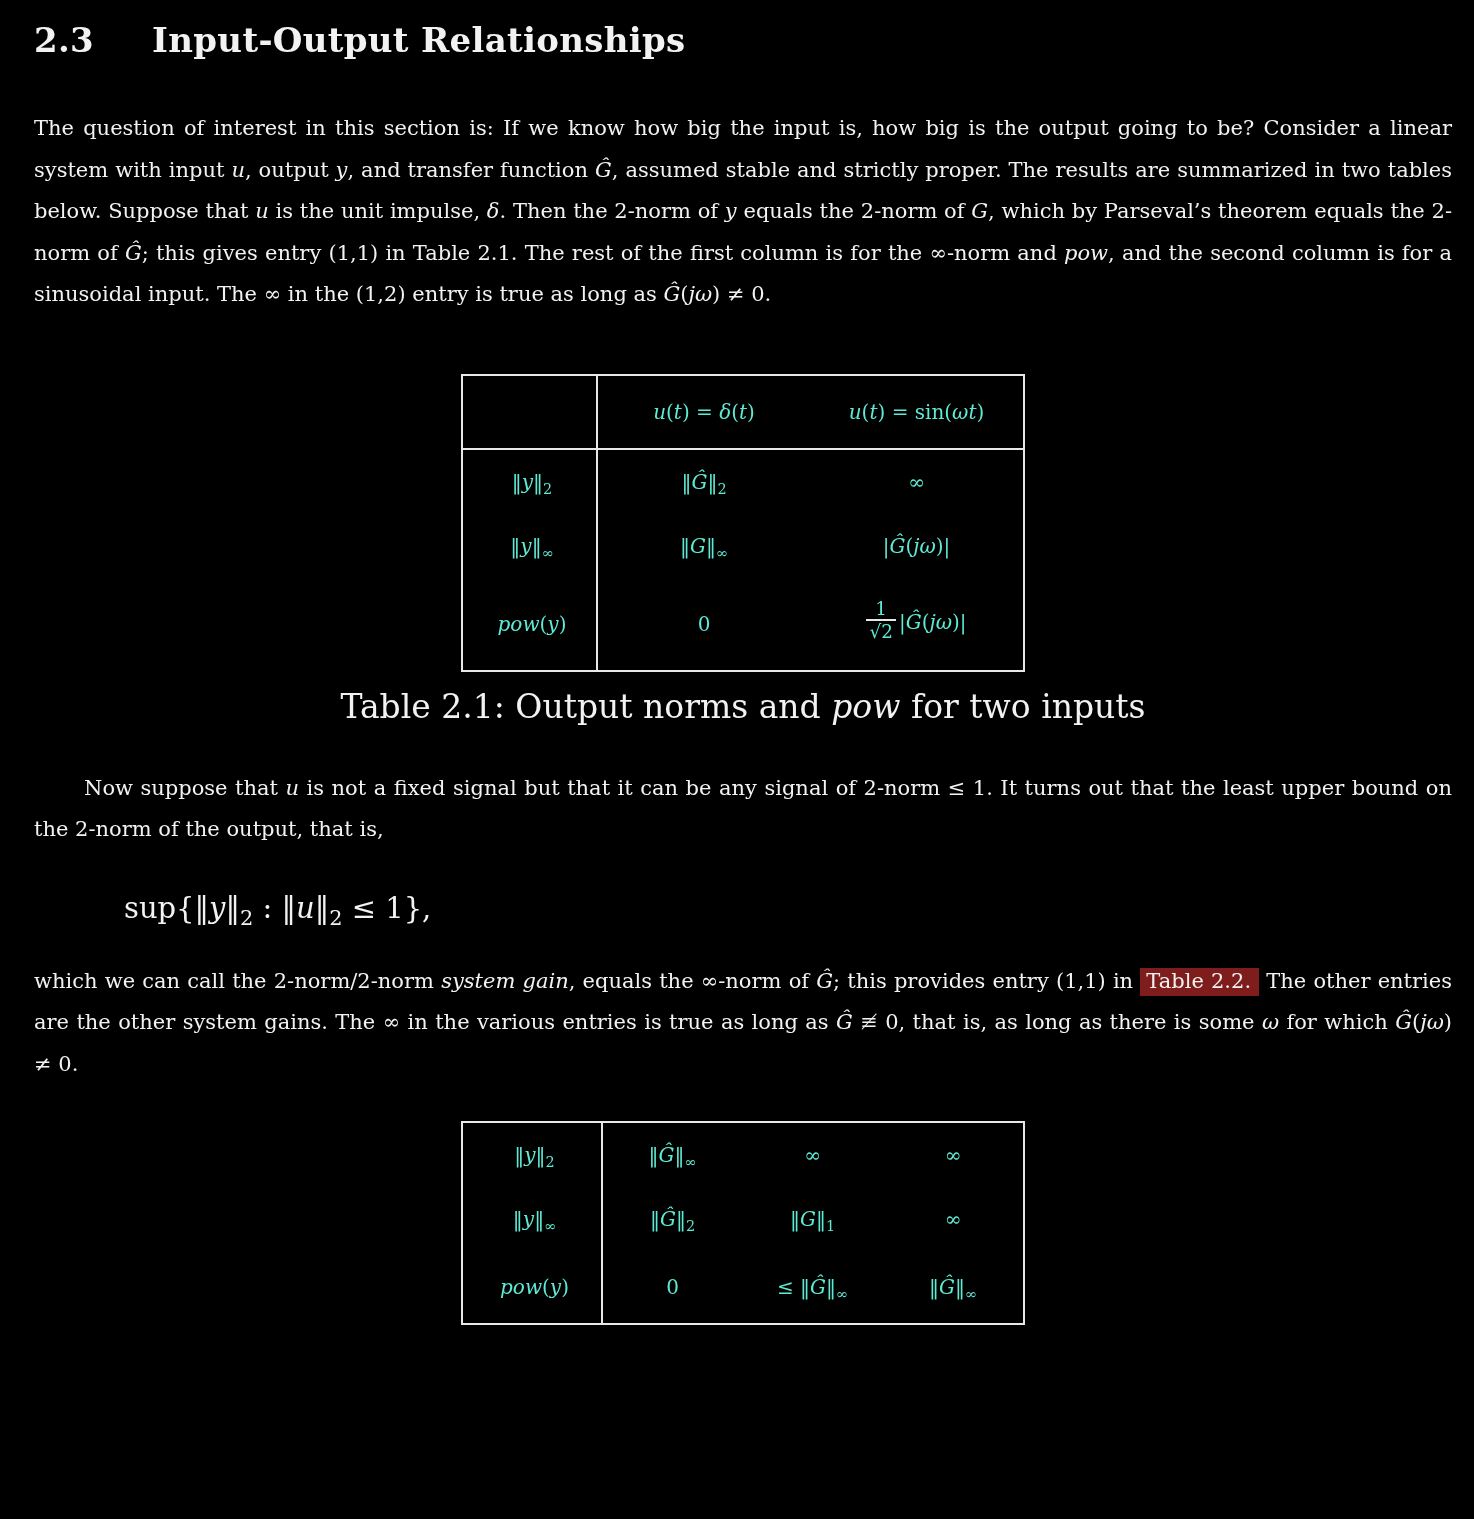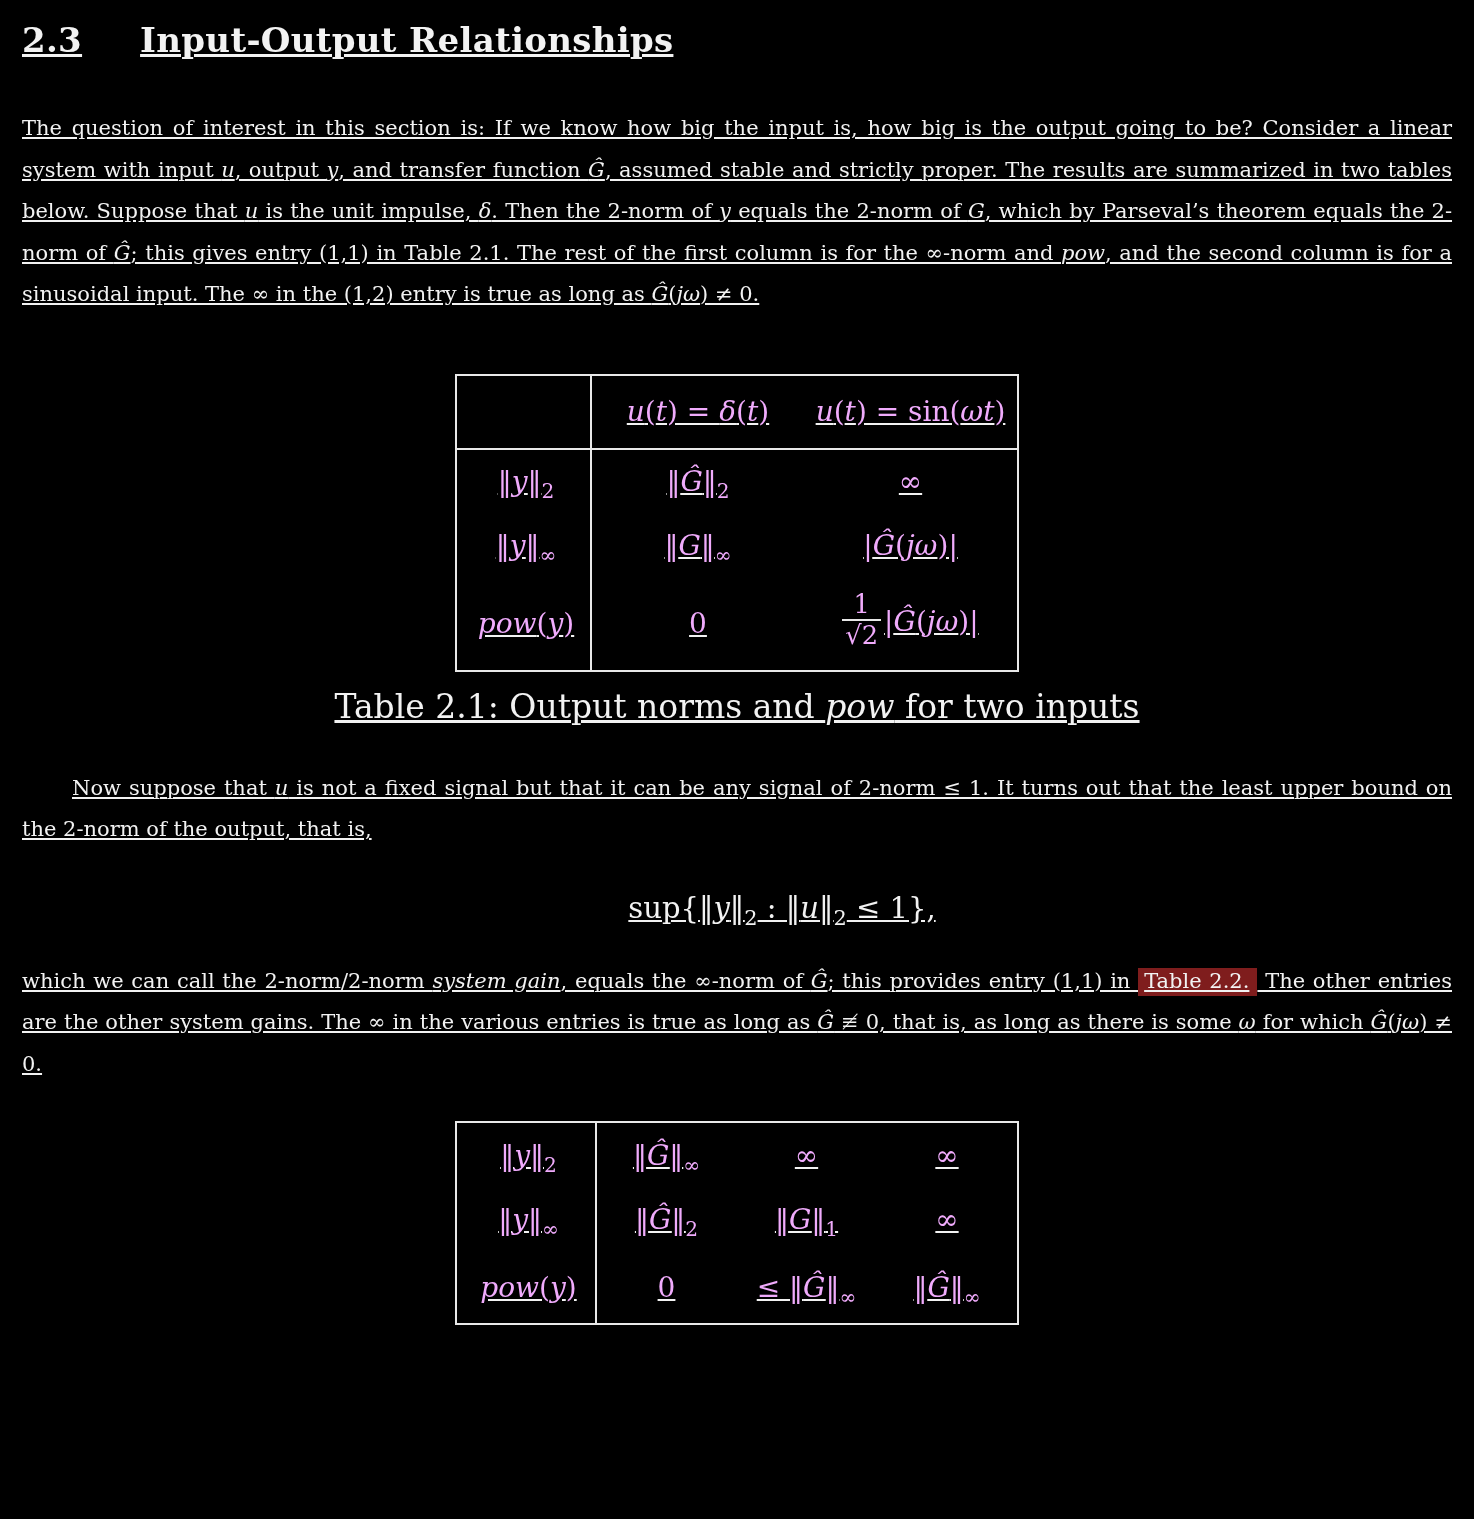--- a/index.html
+++ b/index.html
@@ -3,50 +3,50 @@
 <meta charset="utf-8">
 <style>
   html,body { margin:0; padding:0; }
   body {
     width:1474px; height:1519px;
     background:#000000;
     color:#f2f2f2;
     font-family:"DejaVu Serif","Liberation Serif","DejaVu Sans",serif;
     overflow:hidden;
   }
-  .page { box-sizing:border-box; width:1474px; height:1262px; padding:14px 22px 0 22px;text-decoration:underline; }
+  .page { box-sizing:border-box; width:1474px; height:1262px; padding:14px 22px 0 34px; }
 
   h1.section {
     margin:4px 0 0 0;
     font-size:34px; font-weight:bold; line-height:44px;
     letter-spacing:0.3px;
   }
   h1.section .secnum { margin-right:58px; }
 
   p.body {
     font-size:21px; line-height:41.5px;
     text-align:justify;
     margin:46px 0 0 0;
   }
   p.p2 { text-indent:50px; margin-top:42px; }
   p.p3 { margin-top:36px; }
 
-  .formula { font-size:29px; margin:40px 0 0 90px;text-align:center; }
+  .formula { font-size:29px; margin:40px 0 0 90px; }
 
   i { font-style:italic; }
   sub { font-size:0.72em; line-height:0; }
 
   .tablewrap { margin-top:58px; }
   .tablewrap2 { margin-top:36px; }
   table.mtable {
     border-collapse:collapse;
     margin:12px auto;
     border:2.5px solid #e8e8e8;
-    font-size:28px;
-    color:#f0abfc;
+    font-size:20px;
+    color:#5eead4;
   }
   table.mtable td { text-align:center; vertical-align:middle; padding:4px 10px; }
   table.mtable td.rowlabel {
     border-right:2.5px solid #e8e8e8;
     text-align:center; padding-left:15px;
   }
   table.mtable tr.head td { border-bottom:2.5px solid #e8e8e8; height:64px; }
   table.t1 tr.r1 td, table.t1 tr.r2 td { height:56px; }
   table.t1 tr.r3 td { height:84px; }
   table.t2 tr.head td { height:70px; }

